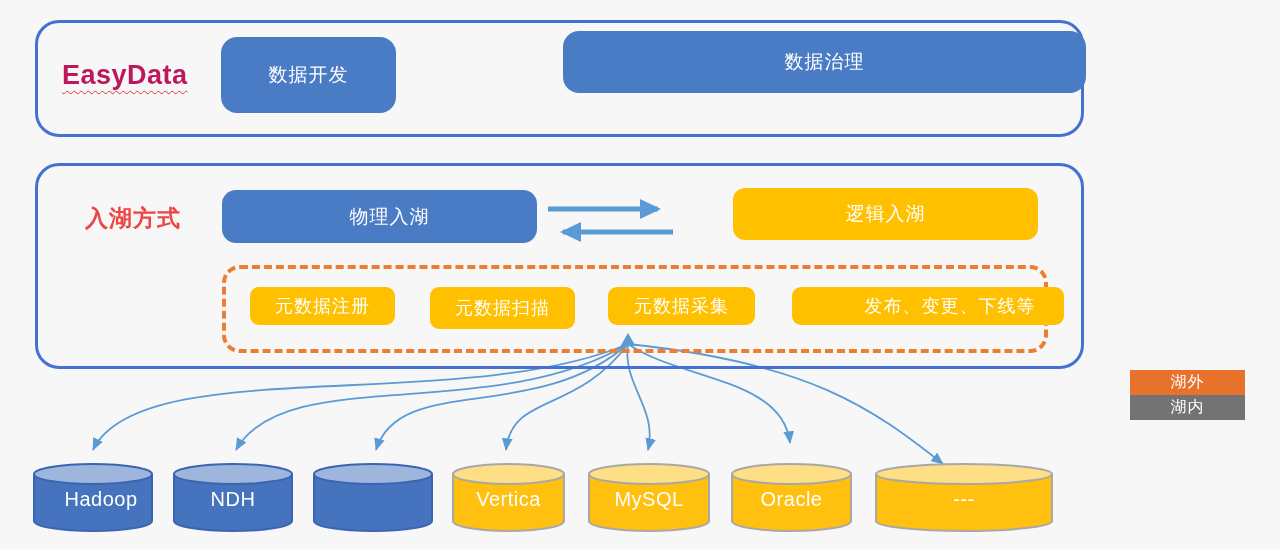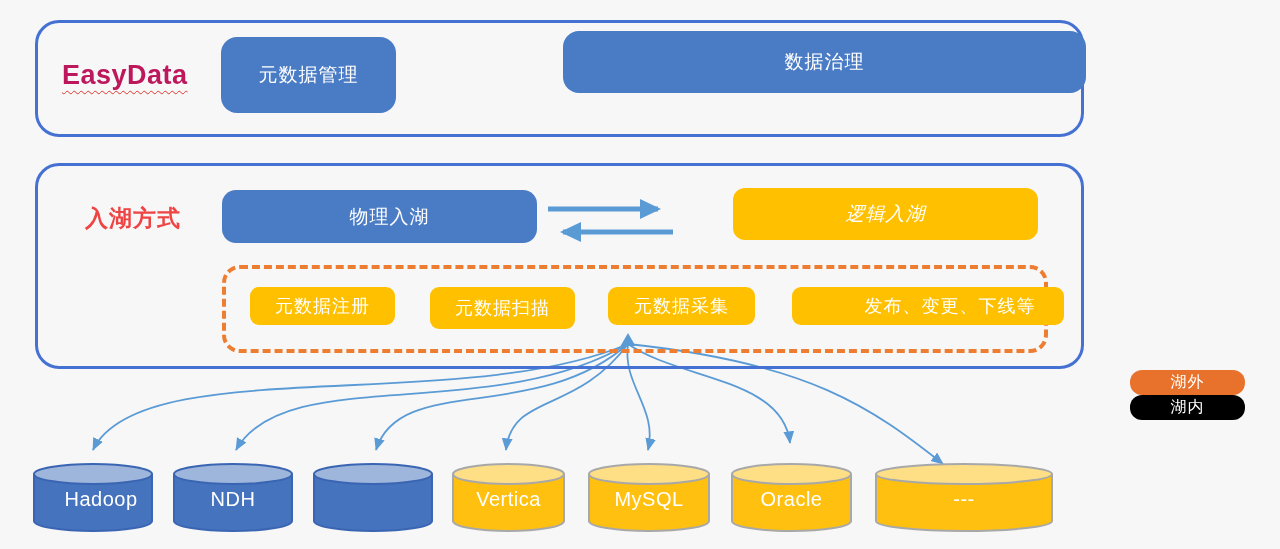--- a/index.html
+++ b/index.html
@@ -10,43 +10,43 @@
   #easydata-panel{left:35px;top:20px;width:1043px;height:111px;}
   #lake-panel{left:35px;top:163px;width:1043px;height:200px;}
 
   .brand{position:absolute;left:62px;top:60px;font-size:27px;font-weight:600;color:#be185d;
          letter-spacing:0.5px;
          text-decoration:underline wavy #E03A2F;text-decoration-thickness:1px;text-underline-offset:6px;}
 
   .blue-btn{position:absolute;background:#4A7BC5;border-radius:16px;color:#fff;
             display:flex;align-items:center;justify-content:center;font-size:19px;letter-spacing:1px;}
   .orange-btn{position:absolute;background:#FFC000;border-radius:12px;color:#fff;
-            display:flex;align-items:center;justify-content:center;font-size:19px;letter-spacing:1px;font-style:italic;}
+            display:flex;align-items:center;justify-content:center;font-size:19px;letter-spacing:1px;}
 
   #btn-dev{left:221px;top:37px;width:175px;height:76px;}
   #btn-gov{left:515px;top:31px;width:523px;height:62px;margin-left:48px;}
 
   .section-label{position:absolute;font-size:23px;font-weight:bold;color:#ef4444;letter-spacing:1px;}
   #lake-method-label{left:85px;top:203px;}
   #metadata-label{left:68px;top:295px;}
 
   #btn-physical{left:222px;top:190px;width:295px;height:53px;border-radius:14px;padding-left:20px;}
   #btn-logical{left:733px;top:188px;width:305px;height:52px;}
 
   #metadata-group{position:absolute;left:222px;top:265px;width:818px;height:80px;
                   border:4px dashed #ED7D31;border-radius:18px;}
 
   .meta-btn{position:absolute;background:#FFC000;border-radius:9px;color:#fff;
             display:flex;align-items:center;justify-content:center;font-size:18px;letter-spacing:1px;}
 
   #legend{position:absolute;left:1130px;top:370px;width:115px;}
   .legend-row{height:25px;display:flex;align-items:center;justify-content:center;
-              color:#fff;font-size:16px;letter-spacing:1px;border-radius:12px;}
+              color:#fff;font-size:16px;letter-spacing:1px;}
   #legend-outside{background:#E8722C;}
-  #legend-inside{background:#000000;}
+  #legend-inside{background:#737373;}
 
   .cyl{position:absolute;top:462px;height:73px;}
   .cyl svg{position:absolute;left:0;top:0;}
   .cyl .cyl-label{position:absolute;left:0;top:26px;width:100%;text-align:center;
                   color:#fff;font-size:20px;letter-spacing:0.5px;}
 
   #arrow-layer{position:absolute;left:0;top:0;pointer-events:none;}
   #swap-arrows{position:absolute;left:540px;top:195px;}
 </style>
 </head>
@@ -67,21 +67,21 @@
       <path d="M628,344 C575,415 512,393 506,450" marker-end="url(#fanhead)"></path>
       <path d="M628,344 C622,385 658,408 648,450" marker-end="url(#fanhead)"></path>
       <path d="M628,344 C680,380 783,378 790,443" marker-end="url(#fanhead)"></path>
       <path d="M628,344 C810,363 872,408 943,464" marker-end="url(#fanhead)"></path>
     </g>
     <polygon points="628,333 620.5,346 635.5,346" fill="#5B9BD5"></polygon>
   </svg>
 
   <div class="panel" id="easydata-panel"></div>
   <div class="brand">EasyData</div>
-  <div class="blue-btn" id="btn-dev">元数据管理</div>
+  <div class="blue-btn" id="btn-dev">数据开发</div>
   <div class="blue-btn" id="btn-gov">数据治理</div>
 
   <div class="panel" id="lake-panel"></div>
   <div class="section-label" id="lake-method-label">入湖方式</div>
   <div class="blue-btn" id="btn-physical">物理入湖</div>
 
   <svg id="swap-arrows" width="145" height="50" viewBox="0 0 145 50">
     <defs>
       <marker id="swaphead" markerWidth="4.5" markerHeight="4" refX="3.6" refY="2" orient="auto">
         <path d="M0,0 L4.2,2 L0,4 z" fill="#5B9BD5"></path>

